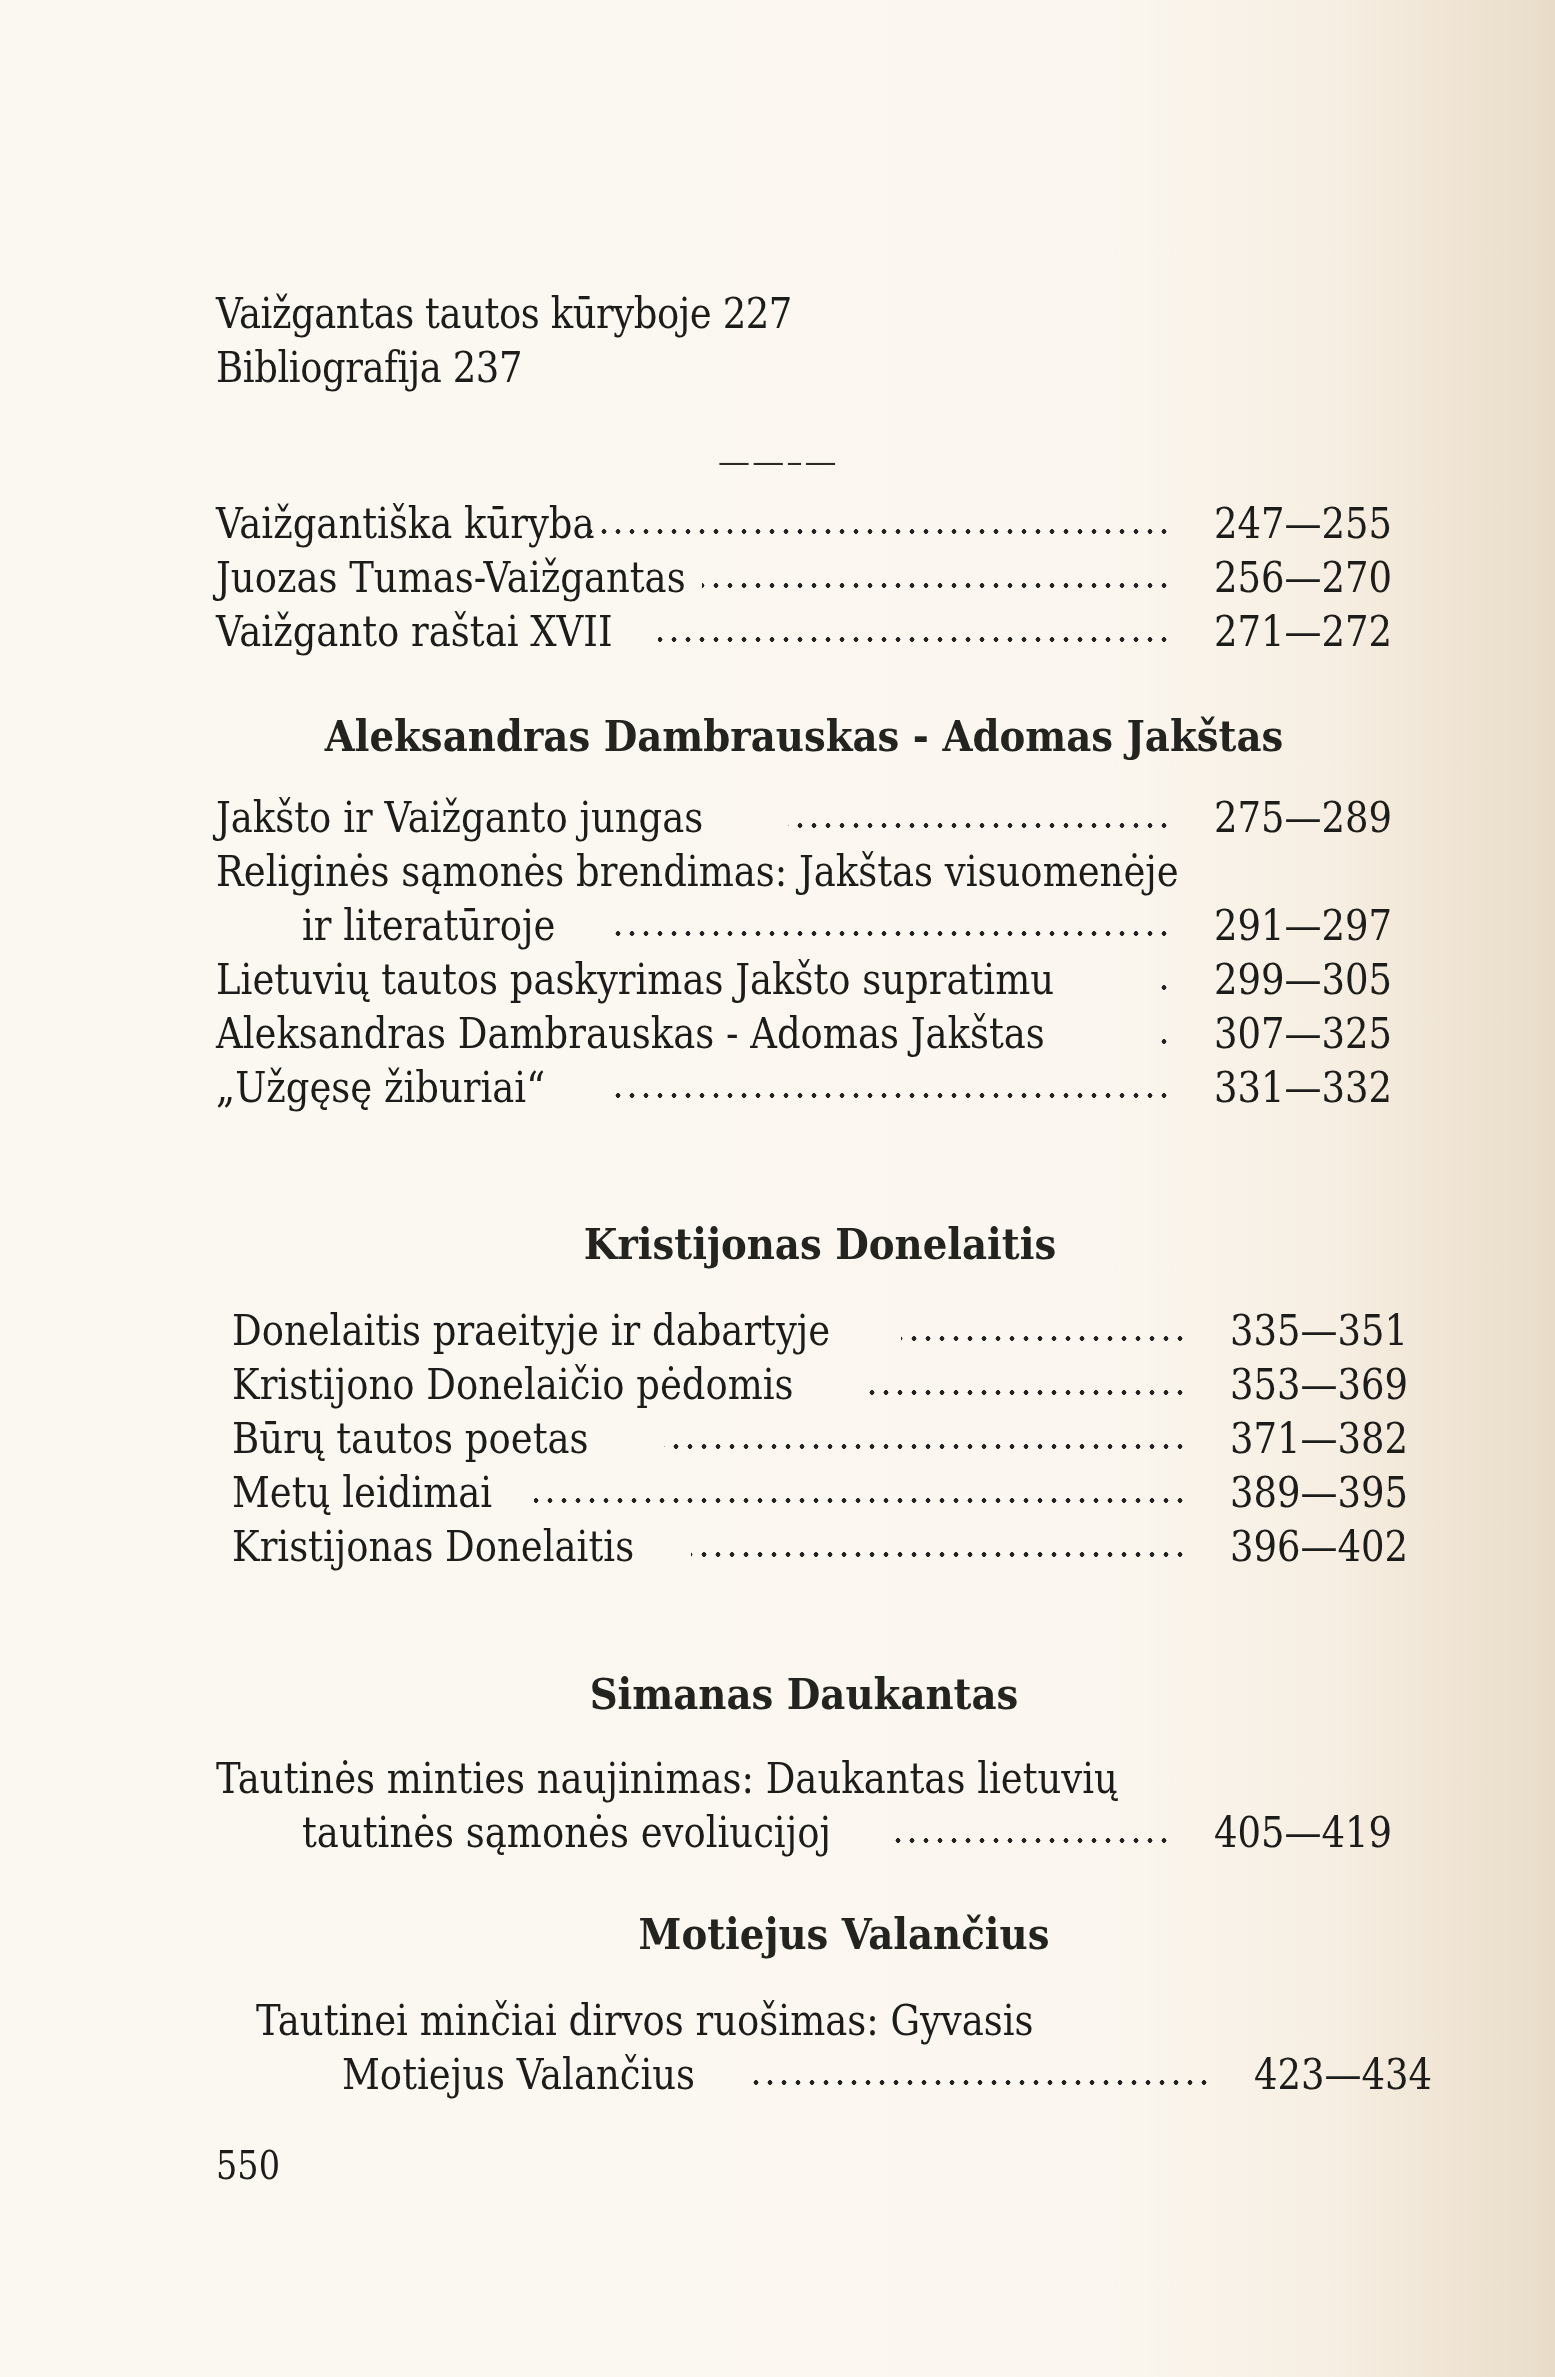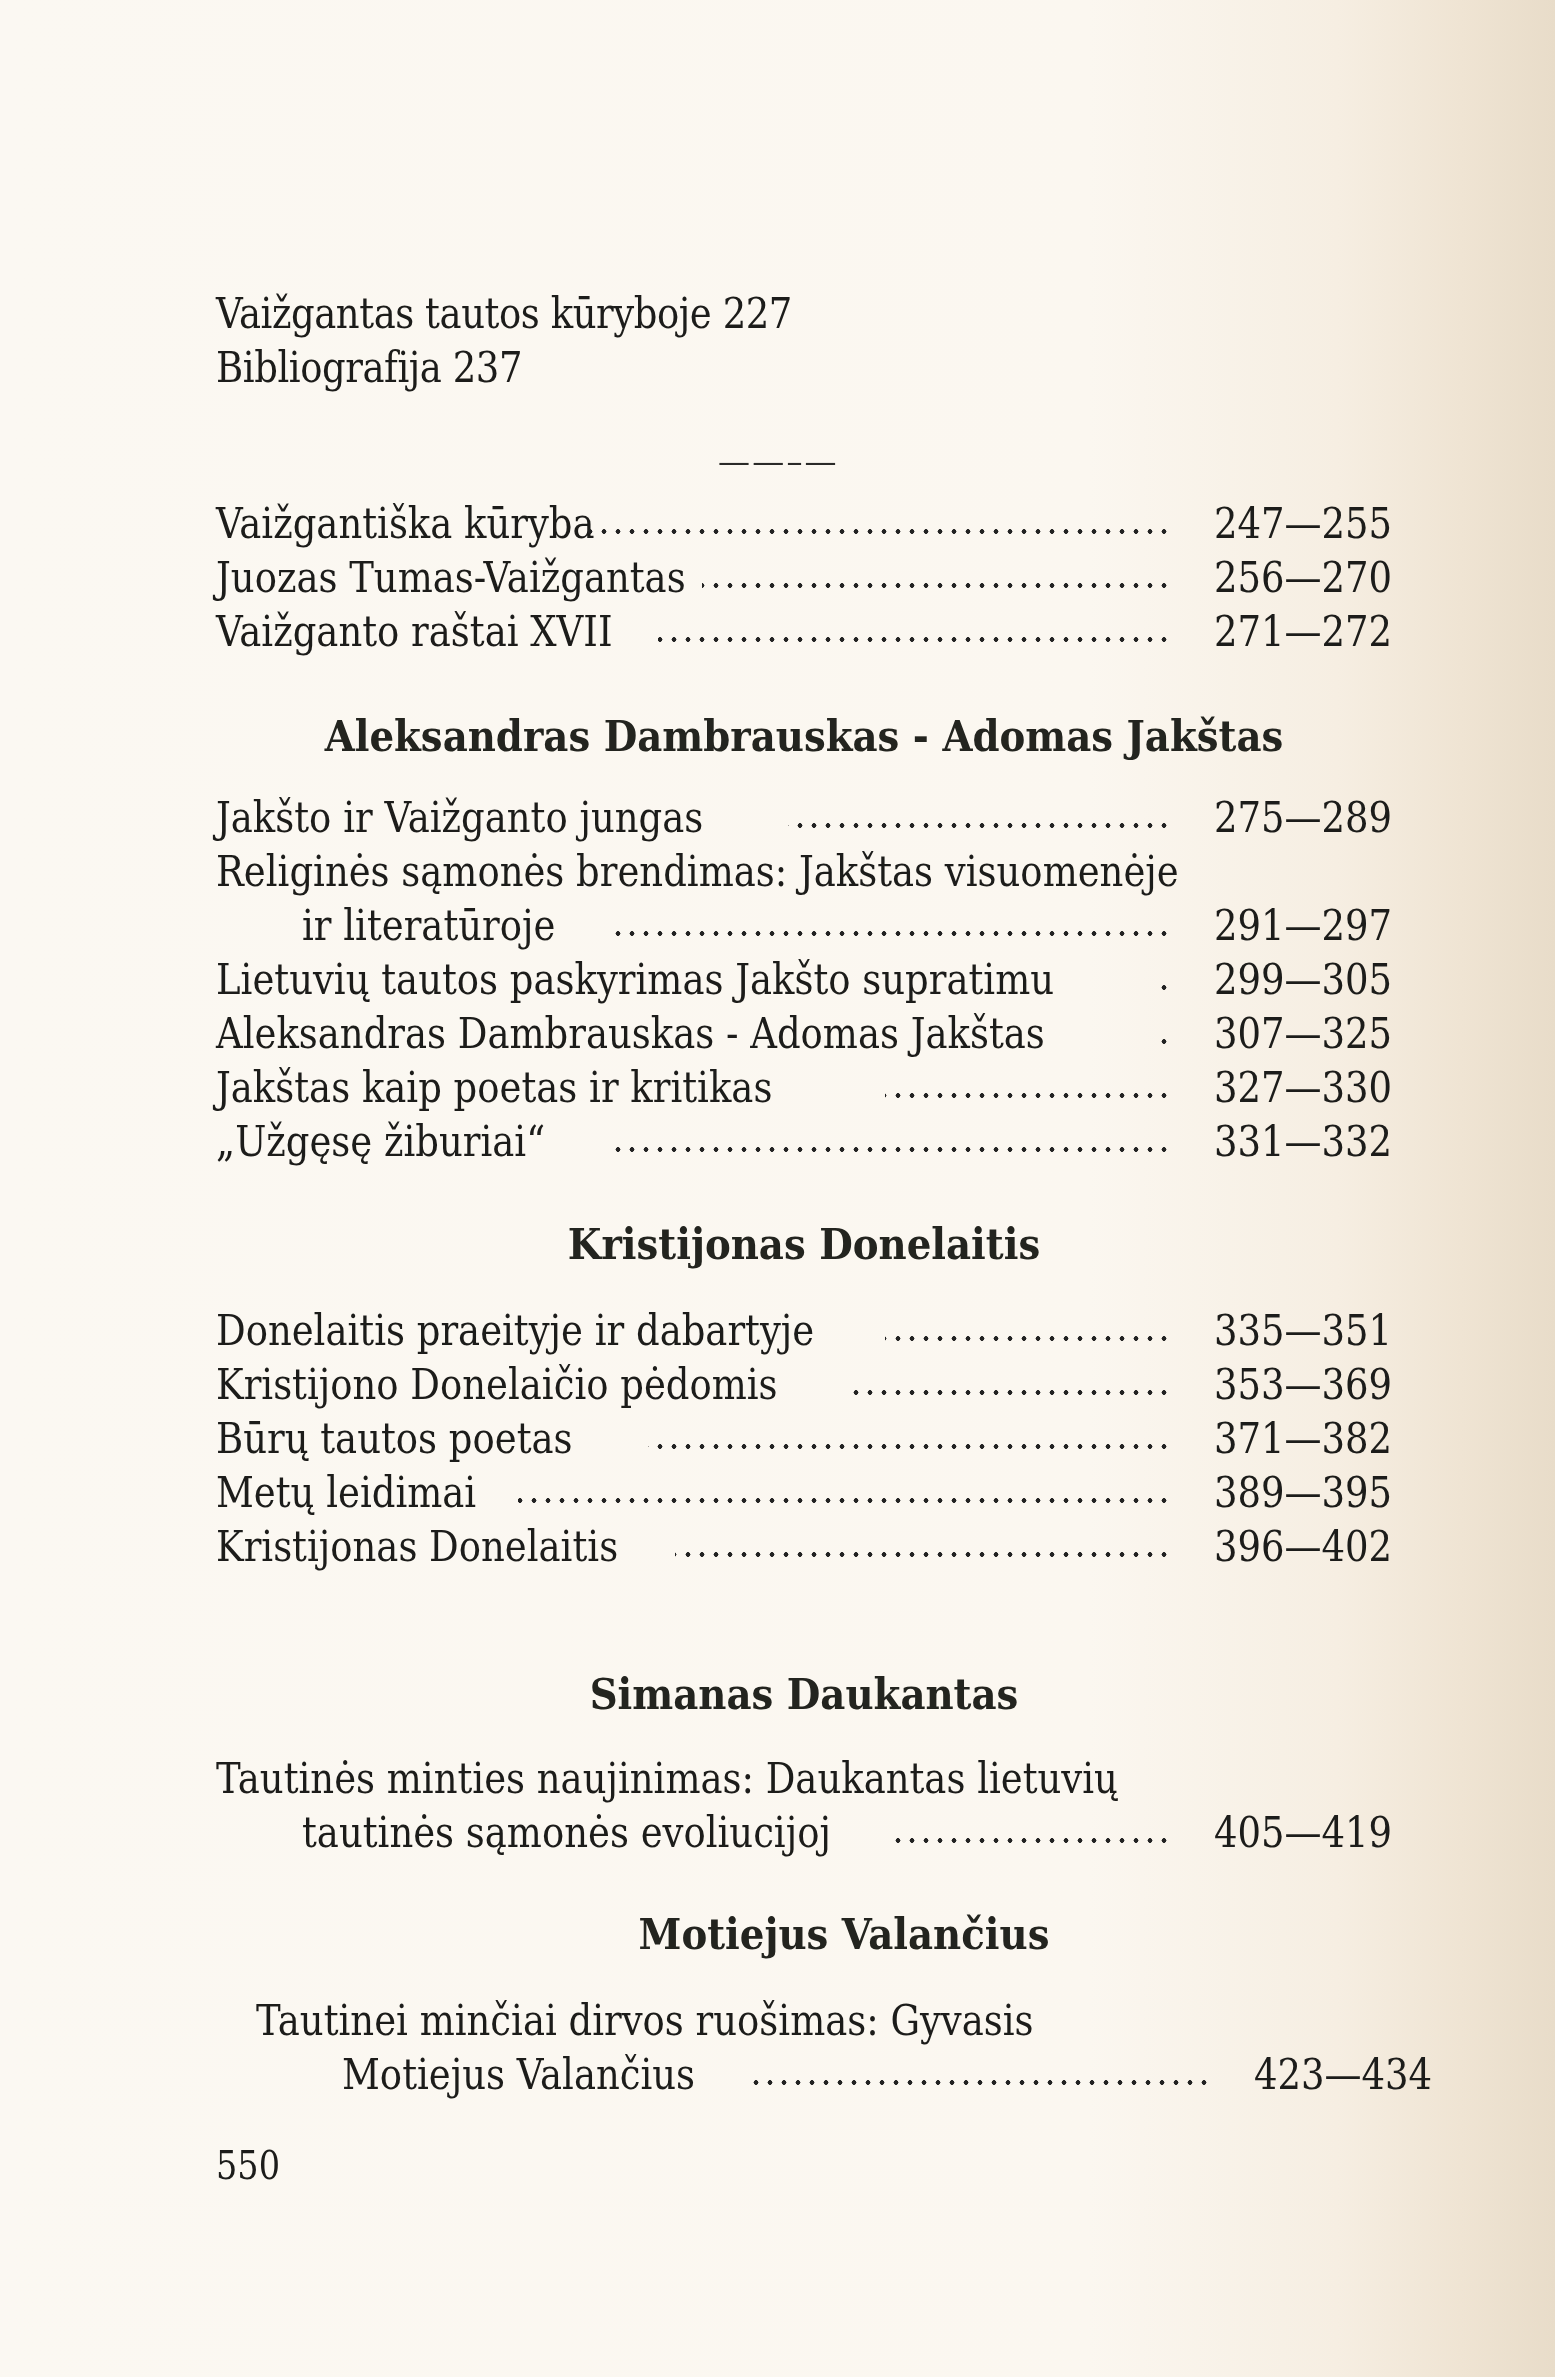--- a/index.html
+++ b/index.html
@@ -157,32 +157,27 @@
       <span class="title">Lietuvių tautos paskyrimas Jakšto supratimu</span>
       <span class="leader" style="left: 939px;"></span>
       <span class="pages">299—305</span>
     </div>
     <div class="entry">
       <span class="title">Aleksandras Dambrauskas - Adomas Jakštas</span>
       <span class="leader" style="left: 939px;"></span>
       <span class="pages">307—325</span>
     </div>
     <div class="entry">
-      <span class="title">Jakštas kaip poetas ir kritikas</span>
-      <span class="leader" style="left: 669px;"></span>
-      <span class="pages">327—330</span>
-    </div>
-    <div class="entry">
       <span class="title">„Užgęsę žiburiai“</span>
       <span class="leader" style="left: 399px;"></span>
       <span class="pages">331—332</span>
     </div>
   </div>
 
-  <div class="section" style="top: 1217px;">
+  <div class="section" style="top: 1217px; margin-left: 16px;">
     <div class="heading">Kristijonas Donelaitis</div>
     <div style="height: 32px;"></div>
     <div class="entry">
       <span class="title">Donelaitis praeityje ir dabartyje</span>
       <span class="leader" style="left: 669px;"></span>
       <span class="pages">335—351</span>
     </div>
     <div class="entry">
       <span class="title">Kristijono Donelaičio pėdomis</span>
       <span class="leader" style="left: 637px;"></span>

